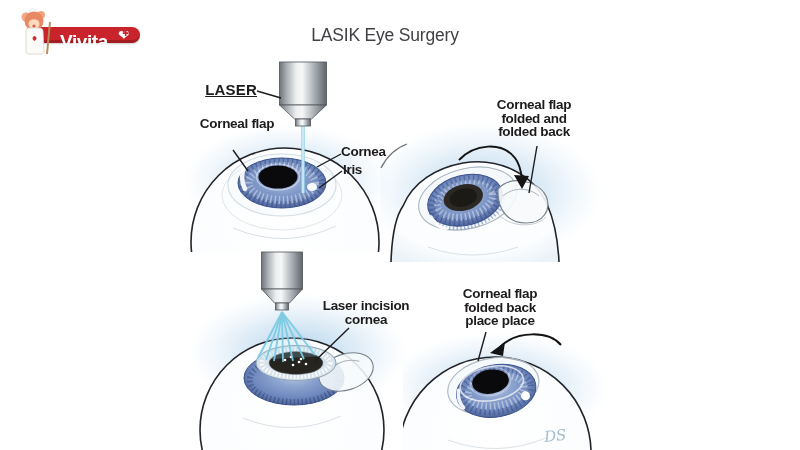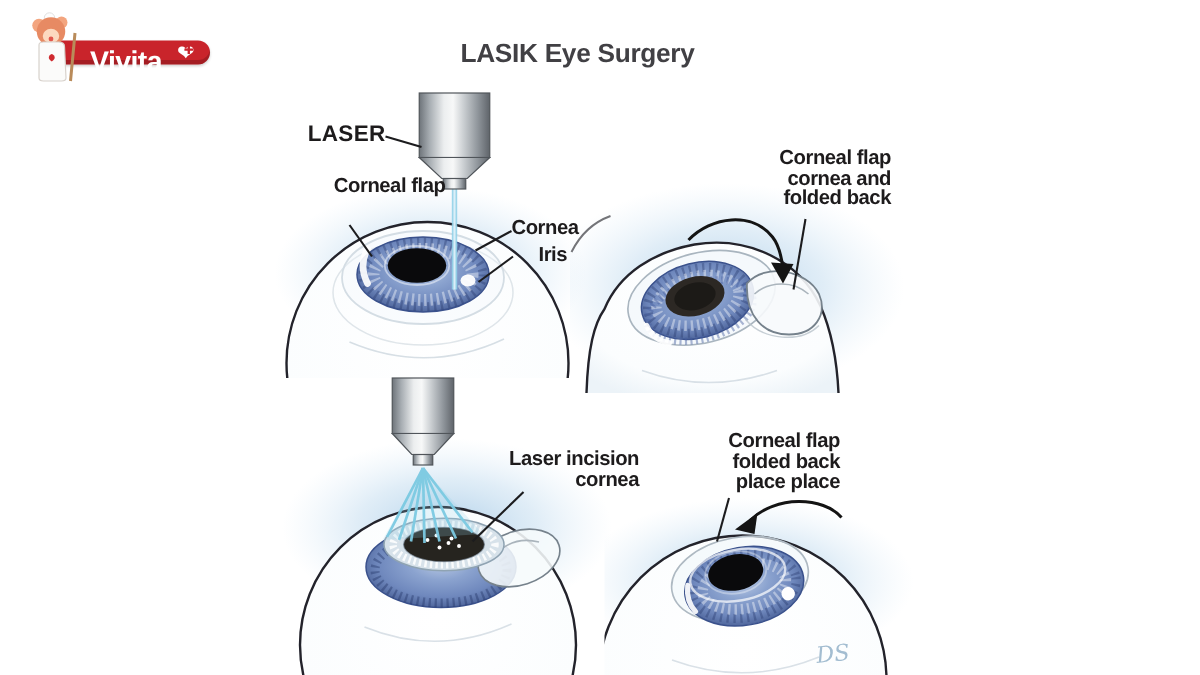--- a/index.html
+++ b/index.html
@@ -1,26 +1,26 @@
 <!DOCTYPE html>
 <html><head>
 <meta charset="utf-8">
 <style>
   html,body{margin:0;padding:0;background:#ffffff;}
   #stage{position:relative;width:800px;height:450px;background:#ffffff;overflow:hidden;
          font-family:"Liberation Sans","DejaVu Sans",sans-serif;}
   #art{position:absolute;left:0;top:0;z-index:1;}
   .lbl{position:absolute;z-index:2;font-weight:700;font-size:13.5px;line-height:13.5px;
        color:#1d1b1c;text-align:center;letter-spacing:-0.3px;}
-  .lbl .line{display:block;text-align:right;}
+  .lbl .line{display:block;}
   .lbl-left{text-align:left;}
   .lbl-right{text-align:right;}
   .title{position:absolute;z-index:2;left:285px;top:25px;width:200px;text-align:center;
-         font-weight:700;font-size:17.5px;letter-spacing:-0.2px;color:#414044;}
-  .laser-lbl{font-size:15px;letter-spacing:0.2px;}
+         font-weight:400;font-size:17.5px;letter-spacing:-0.2px;color:#414044;}
+  .laser-lbl{font-size:15px;letter-spacing:0.2px;text-decoration:underline;}
   .signature{position:absolute;z-index:2;left:544px;top:426px;width:40px;
              font-family:"DejaVu Serif",serif;font-style:italic;font-size:15px;
              color:#a3bdd1;transform:rotate(-6deg);}
   
   .logo{position:absolute;z-index:3;left:20px;top:6px;width:144px;height:56px;}
   .logo-pill{position:absolute;left:8px;top:21px;width:112px;height:16px;border-radius:16px;
              background:#c9242b;box-shadow:inset 0 -3px 0 rgba(0,0,0,.18), 0 1px 2px rgba(0,0,0,.2);}
   .logo-text{position:absolute;left:32px;top:4px;color:#ffffff;font-weight:700;
              font-size:19px;letter-spacing:-0.4px;}
   .logo-heart{position:absolute;right:7px;top:1px;width:15px;height:15px;color:#ffffff;
@@ -206,25 +206,25 @@
   <div class="title">LASIK Eye Surgery</div>
 
   <div class="lbl lbl-right laser-lbl" style="left:200px;top:83px;width:57px;">LASER</div>
 
   <div class="lbl" style="left:177px;top:117px;width:120px;">
     <span class="line">Corneal flap</span>
   </div>
 
   <div class="lbl lbl-left" style="left:341px;top:145px;width:60px;">Cornea</div>
 
-  <div class="lbl lbl-left" style="left:359px;top:163px;width:40px;">Iris</div>
+  <div class="lbl lbl-left" style="left:343px;top:163px;width:40px;">Iris</div>
 
   <div class="lbl" style="left:474px;top:98px;width:120px;">
     <span class="line">Corneal flap</span>
-    <span class="line">cornea and</span>
+    <span class="line">folded and</span>
     <span class="line">folded back</span>
   </div>
 
   <div class="lbl" style="left:306px;top:299px;width:120px;">
     <span class="line">Laser incision</span>
     <span class="line">cornea</span>
   </div>
 
   <div class="lbl" style="left:440px;top:287px;width:120px;">
     <span class="line">Corneal flap</span>

